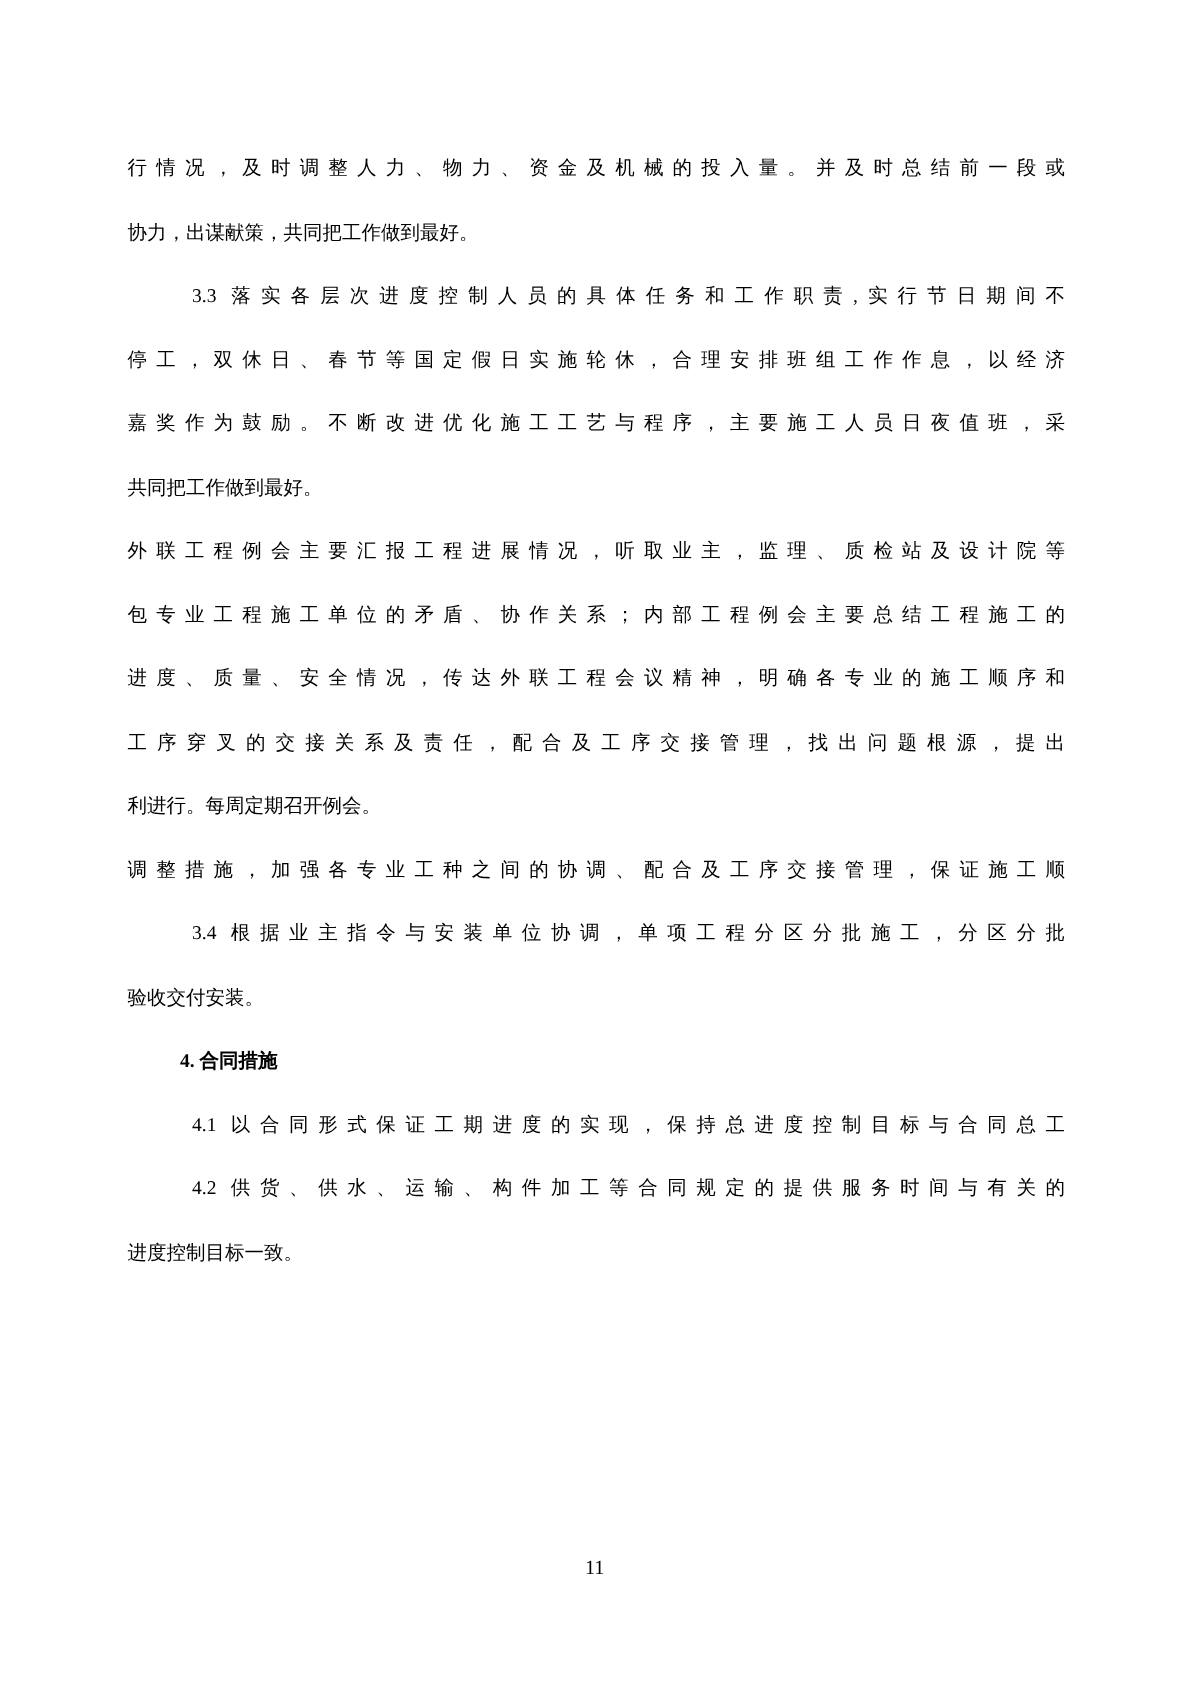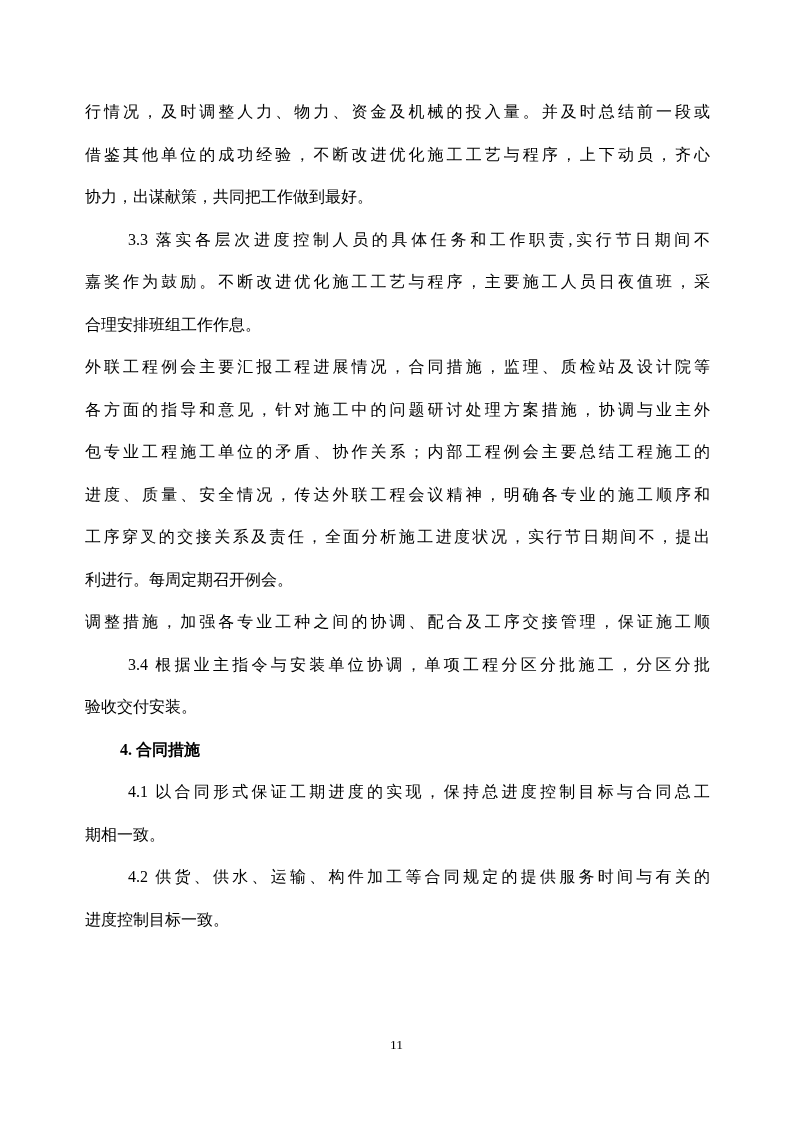--- a/index.html
+++ b/index.html
@@ -13,21 +13,21 @@
     position: relative;
     overflow: hidden;
     font-family: "Liberation Serif", "DejaVu Serif", serif;
     color: #000000;
   }
   .doc {
     position: absolute;
     left: 85px;
     top: 91px;
     width: 625px;
-    font-size: 16px;
+    font-size: 13px;
     line-height: 42.5px;
   }
   .para { margin: 0; padding: 0; }
   .line {
     text-align: justify;
     text-align-last: justify;
     -moz-text-align-last: justify;
     text-justify: inter-ideograph;
     white-space: normal;
   }
@@ -53,52 +53,50 @@
     line-height: 20px;
   }
 </style>
 </head>
 <body>
 
 <div class="doc">
 
   <div class="para">
     <div class="line">行情况，及时调整人力、物力、资金及机械的投入量。并及时总结前一段或</div>
-    <div class="line">借鉴其他单位的成功经验，不断改进优化施工工艺与程序，上下动员，齐心</div>
     <div class="line last">协力，出谋献策，共同把工作做到最好。</div>
   </div>
 
   <div class="para">
     <div class="line ind">3.3 落实各层次进度控制人员的具体任务和工作职责,实行节日期间不</div>
+    <div class="line">停工，双休日、春节等国定假日实施轮休，合理安排班组工作作息，以经济</div>
     <div class="line">嘉奖作为鼓励。不断改进优化施工工艺与程序，主要施工人员日夜值班，采</div>
-    <div class="line last">合理安排班组工作作息。</div>
+    <div class="line last">共同把工作做到最好。</div>
   </div>
 
   <div class="para">
-    <div class="line">外联工程例会主要汇报工程进展情况，合同措施，监理、质检站及设计院等</div>
-    <div class="line">各方面的指导和意见，针对施工中的问题研讨处理方案措施，协调与业主外</div>
+    <div class="line">外联工程例会主要汇报工程进展情况，听取业主，监理、质检站及设计院等</div>
     <div class="line">包专业工程施工单位的矛盾、协作关系；内部工程例会主要总结工程施工的</div>
     <div class="line">进度、质量、安全情况，传达外联工程会议精神，明确各专业的施工顺序和</div>
-    <div class="line">工序穿叉的交接关系及责任，全面分析施工进度状况，实行节日期间不，提出</div>
+    <div class="line">工序穿叉的交接关系及责任，配合及工序交接管理，找出问题根源，提出</div>
     <div class="line last">利进行。每周定期召开例会。</div>
     <div class="line">调整措施，加强各专业工种之间的协调、配合及工序交接管理，保证施工顺</div>
   </div>
 
   <div class="para">
     <div class="line ind">3.4 根据业主指令与安装单位协调，单项工程分区分批施工，分区分批</div>
     <div class="line last">验收交付安装。</div>
   </div>
 
   <div class="para">
     <div class="line last heading">4. 合同措施</div>
   </div>
 
   <div class="para">
     <div class="line ind">4.1 以合同形式保证工期进度的实现，保持总进度控制目标与合同总工</div>
-    <div class="line last">期相一致。</div>
   </div>
 
   <div class="para">
     <div class="line ind">4.2 供货、供水、运输、构件加工等合同规定的提供服务时间与有关的</div>
     <div class="line last">进度控制目标一致。</div>
   </div>
 
 </div>
 
 <div class="pageno">11</div>

